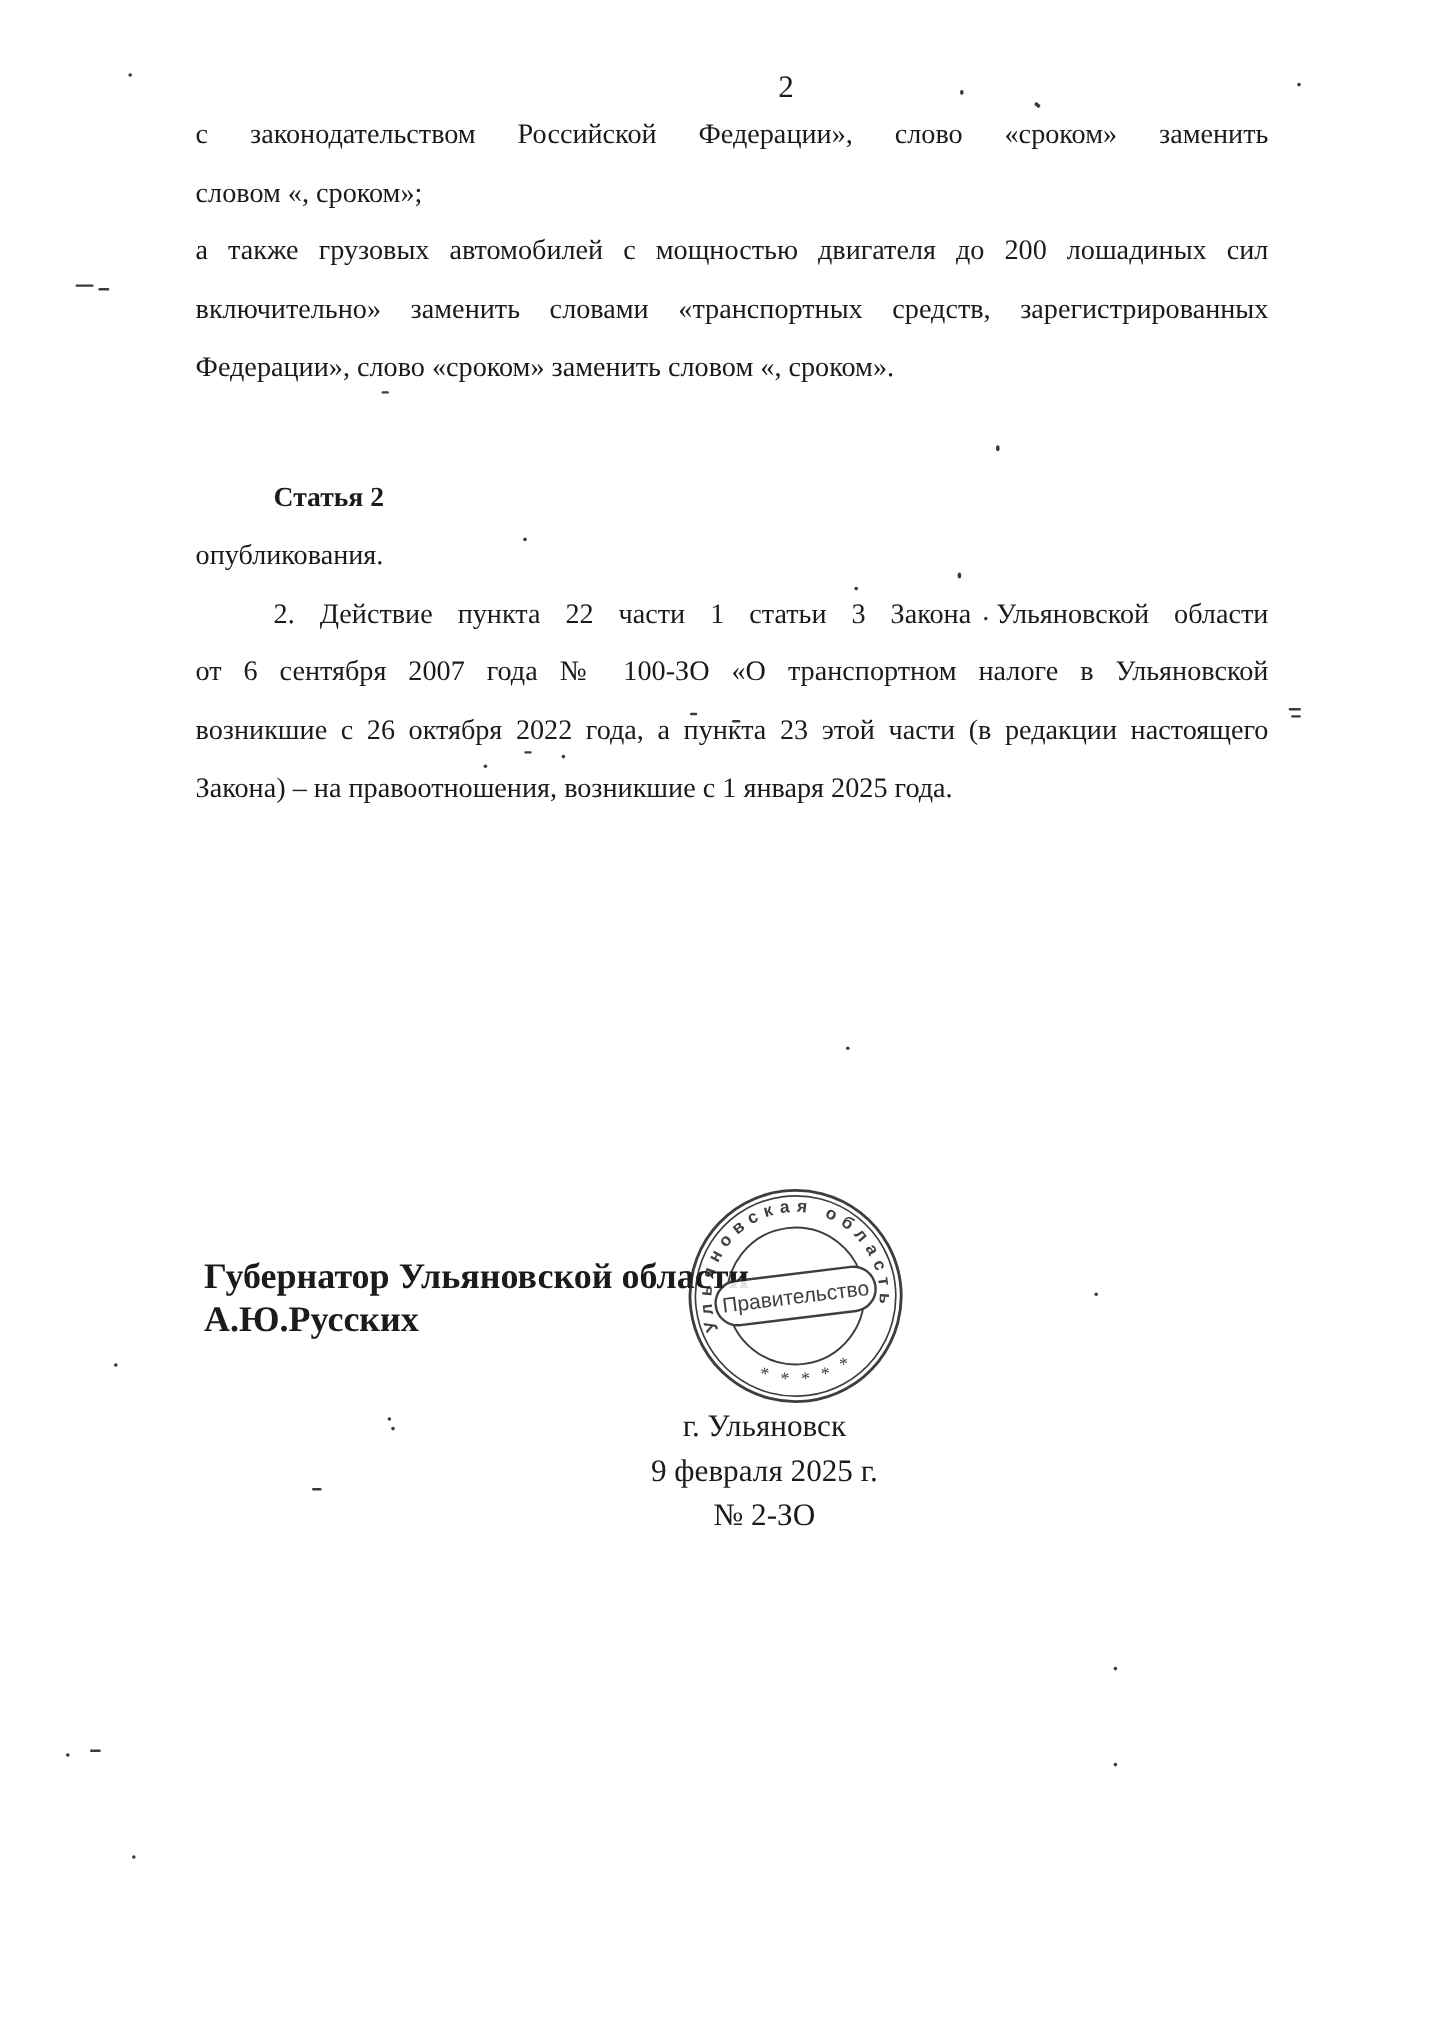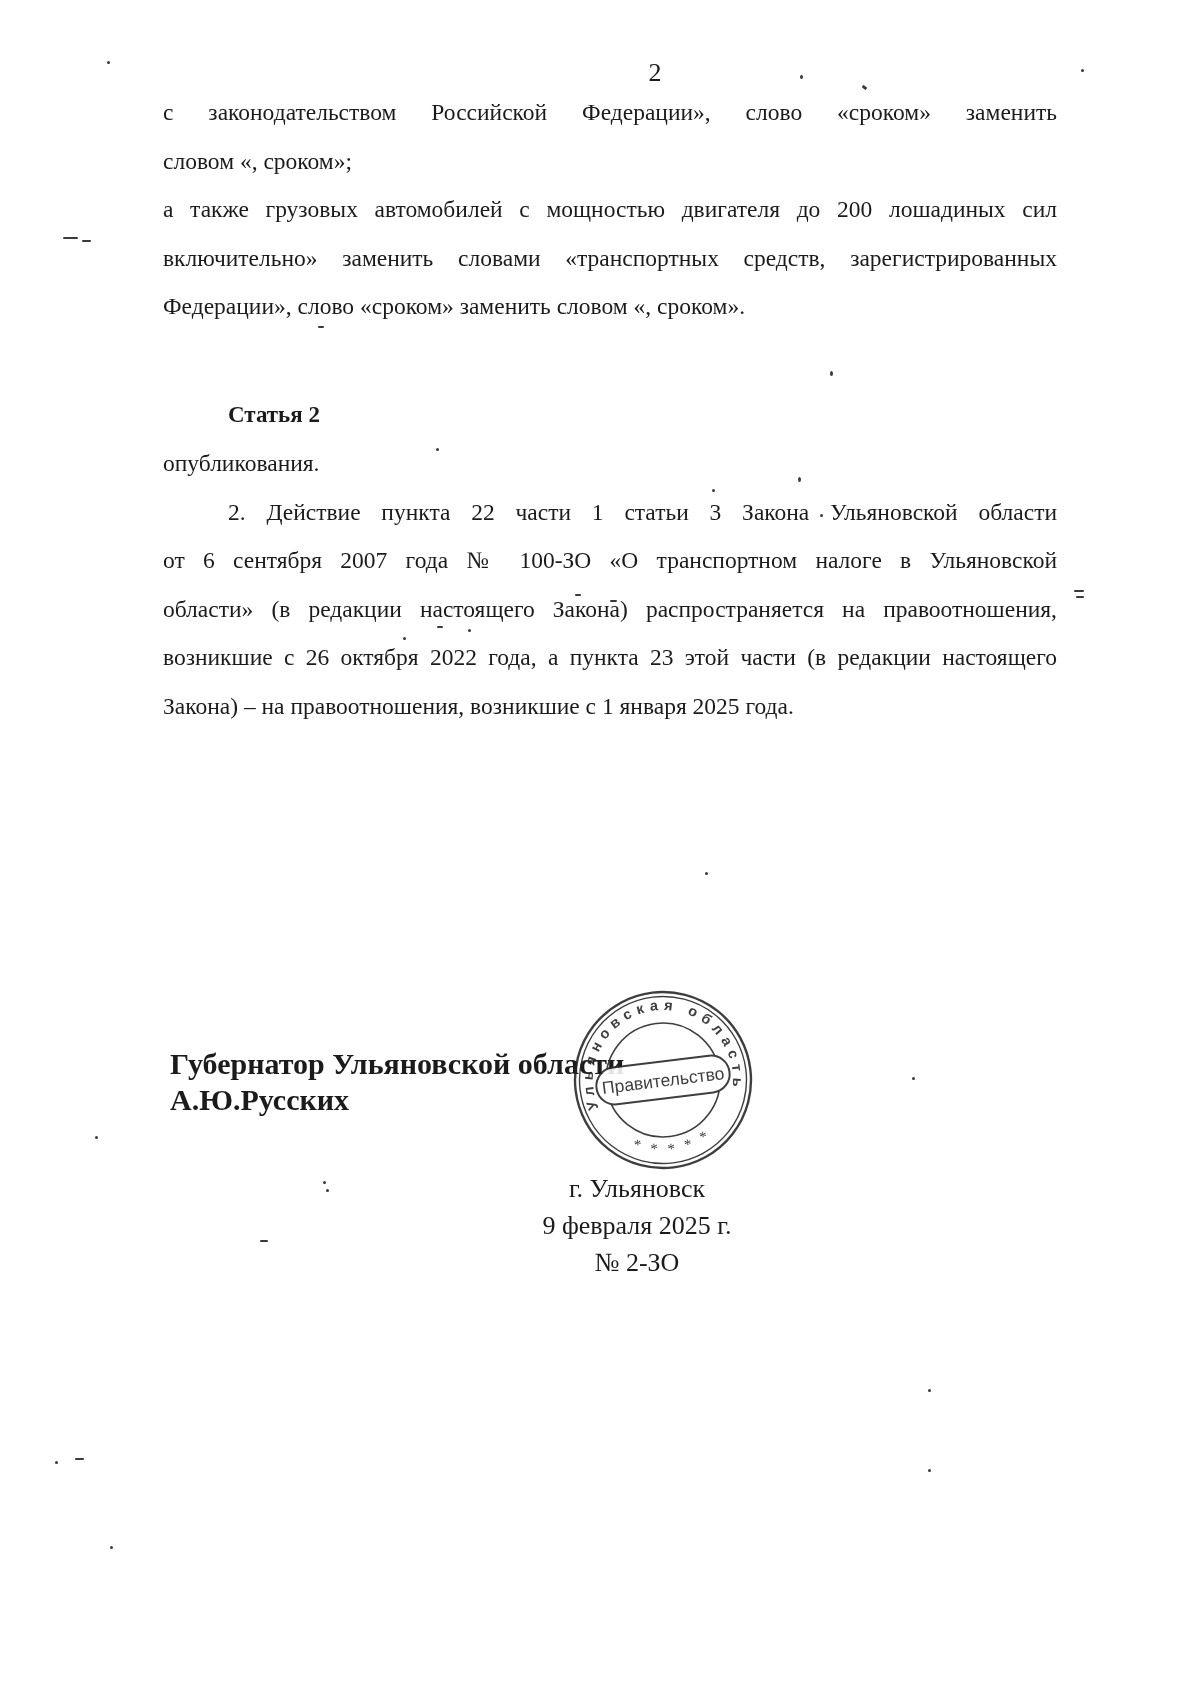--- a/index.html
+++ b/index.html
@@ -56,21 +56,20 @@
     <p class="ln j">а также грузовых автомобилей с мощностью двигателя до 200 лошадиных сил</p>
     <p class="ln j">включительно» заменить словами «транспортных средств, зарегистрированных</p>
     <p class="ln">Федерации», слово «сроком» заменить словом «, сроком».</p>
 
     <h2 class="heading">Статья 2</h2>
 
     <p class="ln">опубликования.</p>
 
     <p class="ln j ind">2. Действие пункта 22 части 1 статьи 3 Закона Ульяновской области</p>
     <p class="ln j">от 6 сентября 2007 года № 100-ЗО «О транспортном налоге в Ульяновской</p>
-    <p class="ln j">области» (в редакции настоящего Закона) распространяется на правоотношения,</p>
     <p class="ln j">возникшие с 26 октября 2022 года, а пункта 23 этой части (в редакции настоящего</p>
     <p class="ln">Закона) – на правоотношения, возникшие с 1 января 2025 года.</p>
   </div>
 
   <div class="signature-row">
     <span>Губернатор Ульяновской области</span>
     <span>А.Ю.Русских</span>
   </div>
 
   <div class="stamp">

